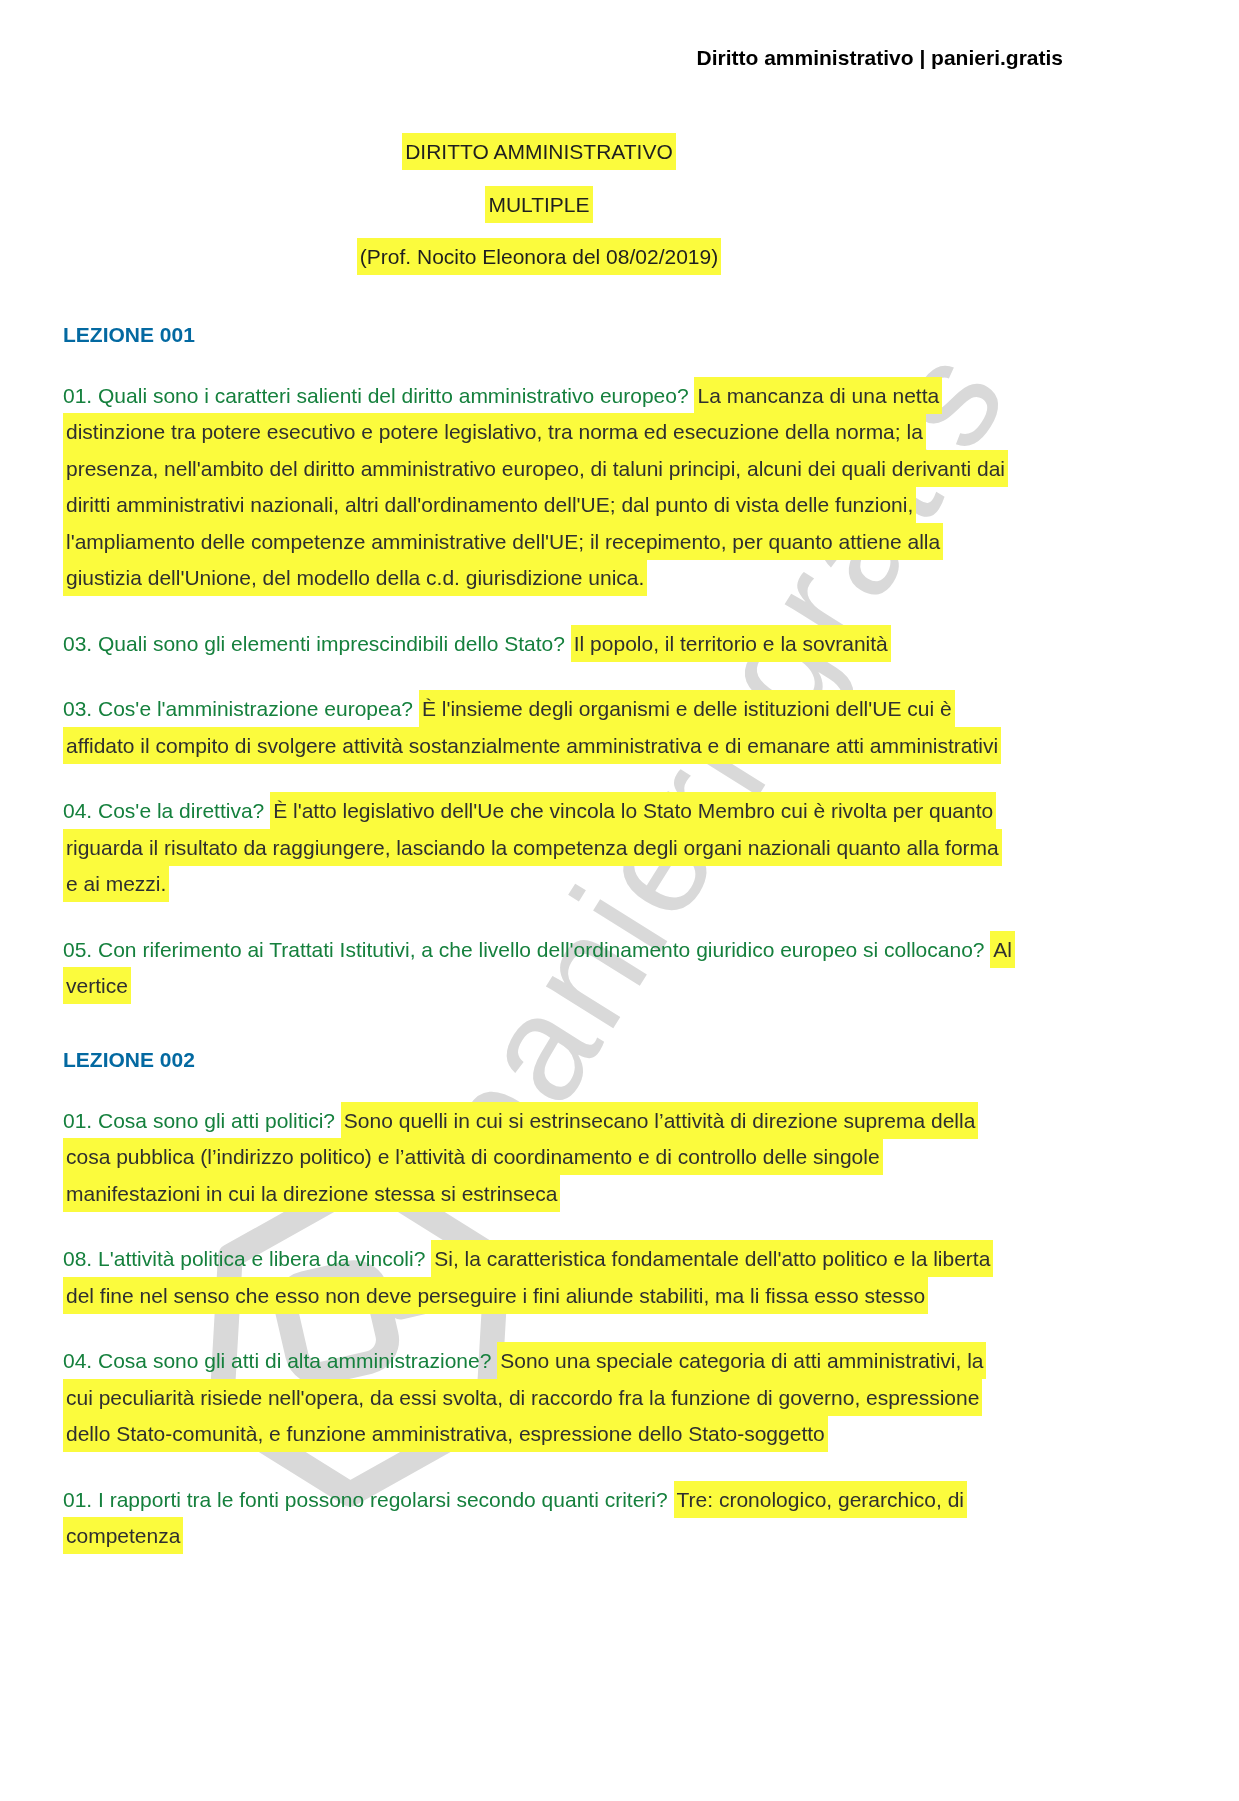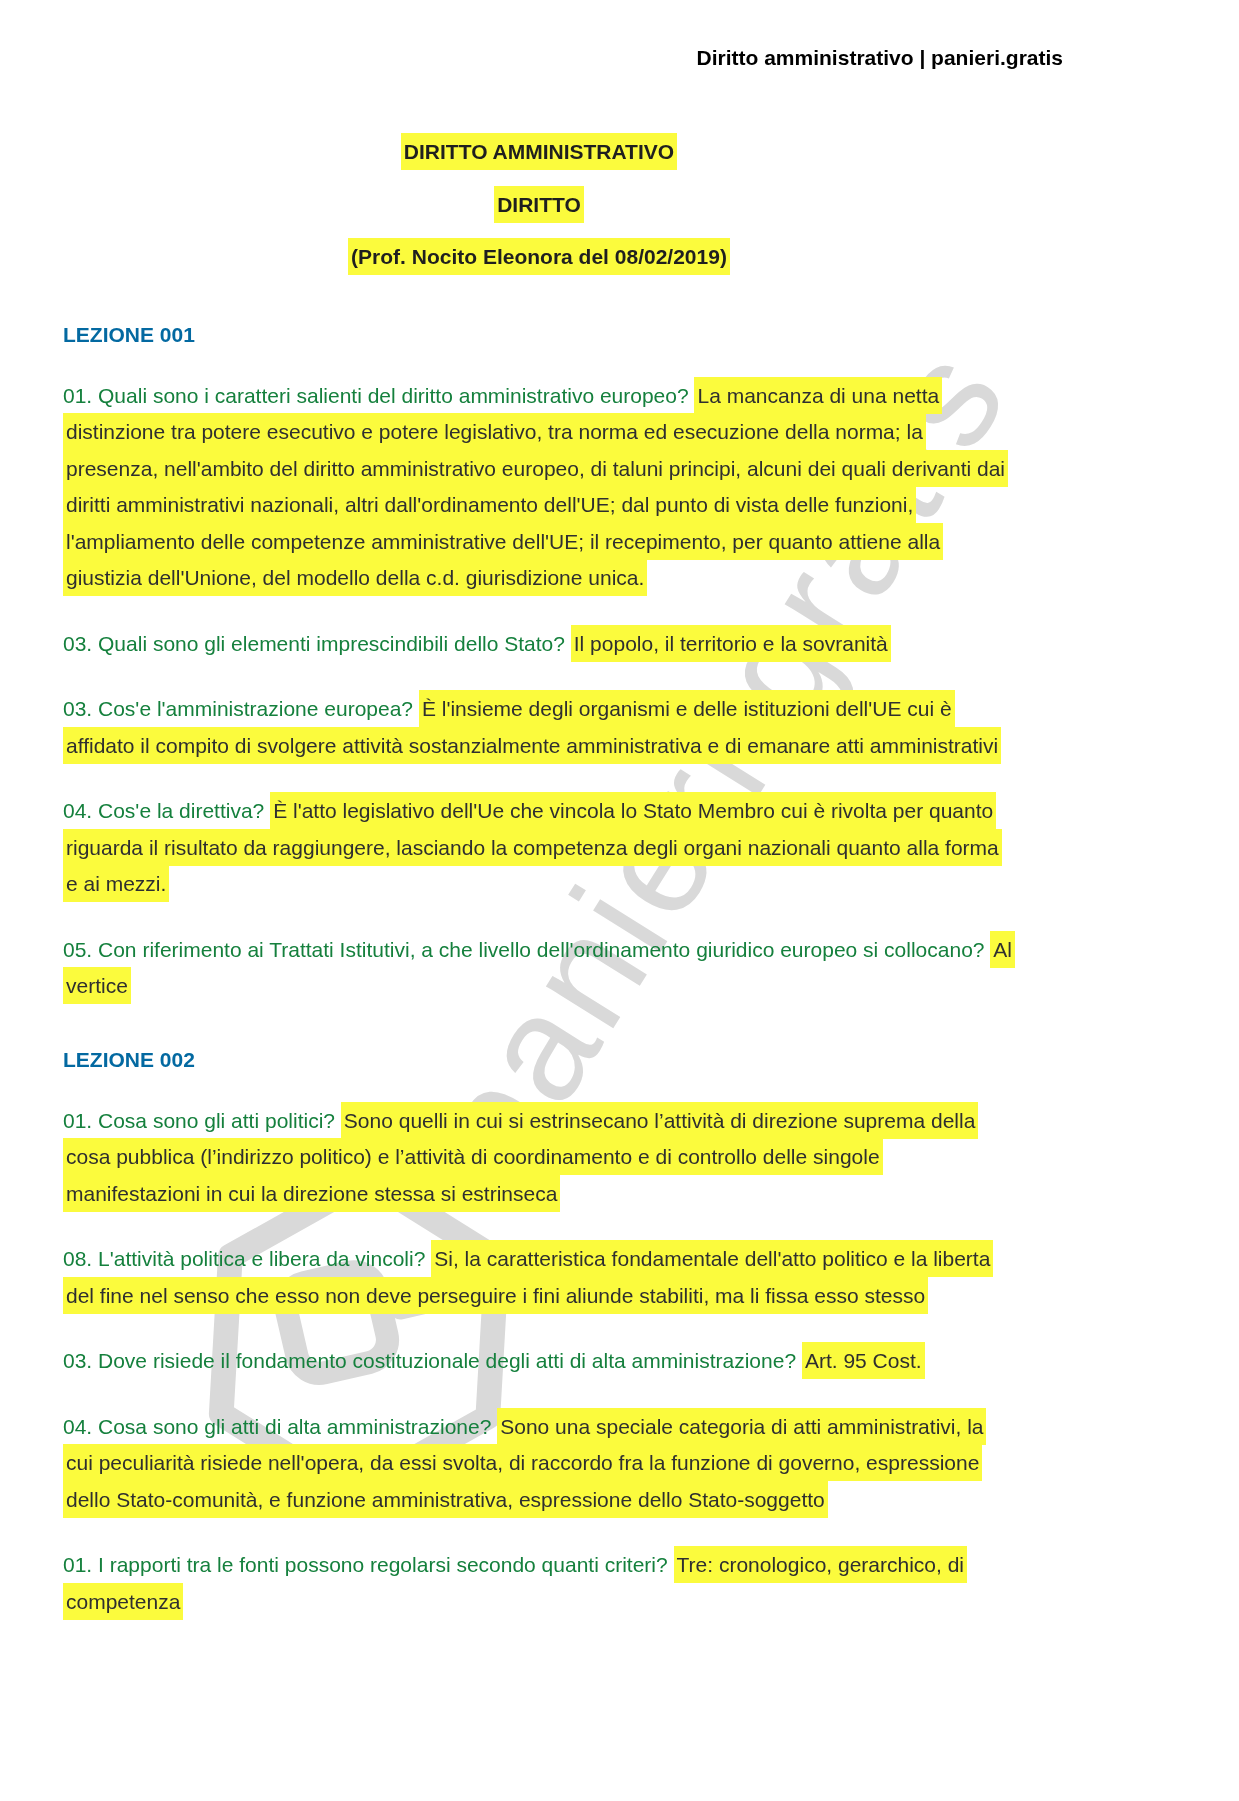--- a/index.html
+++ b/index.html
@@ -50,21 +50,21 @@
   .content {
     position: relative;
     z-index: 1;
     margin: 64px 0 0 63px;
     width: 952px;
     font-size: 21px;
     line-height: 36.5px;
     color: #2f2f2f;
   }
   .title-block { text-align: center; margin-bottom: 46px; }
-  .title-line { margin: 0 0 16px 0; font-weight: bold; color: #1f1f1f; }
+  .title-line { margin: 0 0 16px 0; font-weight: normal; color: #1f1f1f; }
   .hl {
     background-color: #fbfb3d;
     color: inherit;
     padding: 7px 3px;
     -webkit-box-decoration-break: clone;
     box-decoration-break: clone;
   }
   .lesson-heading {
     font-size: 21px;
     font-weight: bold;
@@ -93,36 +93,35 @@
     <span>Diritto amministrativo | panieri.gratis</span>
   </div>
 
   <div class="content">
 
     <div class="title-block">
       <div class="title-line">
         <span class="hl">DIRITTO AMMINISTRATIVO</span>
       </div>
       <div class="title-line">
-        <span class="hl">DIRITTO</span>
+        <span class="hl">MULTIPLE</span>
       </div>
       <div class="title-line">
         <span class="hl">(Prof. Nocito Eleonora del 08/02/2019)</span>
       </div>
     </div>
 
     <div id="sections">
         <div class="lesson-heading">LEZIONE 001</div>
         <p class="qa"><span class="q">01. Quali sono i caratteri salienti del diritto amministrativo europeo? </span><span class="hl">La mancanza di una netta distinzione tra potere esecutivo e potere legislativo, tra norma ed esecuzione della norma; la presenza, nell'ambito del diritto amministrativo europeo, di taluni principi, alcuni dei quali derivanti dai diritti amministrativi nazionali, altri dall'ordinamento dell'UE; dal punto di vista delle funzioni, l'ampliamento delle competenze amministrative dell'UE; il recepimento, per quanto attiene alla giustizia dell'Unione, del modello della c.d. giurisdizione unica.</span></p>
         <p class="qa"><span class="q">03. Quali sono gli elementi imprescindibili dello Stato? </span><span class="hl">Il popolo, il territorio e la sovranità</span></p>
         <p class="qa"><span class="q">03. Cos'e l'amministrazione europea? </span><span class="hl">È l'insieme degli organismi e delle istituzioni dell'UE cui è affidato il compito di svolgere attività sostanzialmente amministrativa e di emanare atti amministrativi</span></p>
         <p class="qa"><span class="q">04. Cos'e la direttiva? </span><span class="hl">È l'atto legislativo dell'Ue che vincola lo Stato Membro cui è rivolta per quanto riguarda il risultato da raggiungere, lasciando la competenza degli organi nazionali quanto alla forma e ai mezzi.</span></p>
         <p class="qa"><span class="q">05. Con riferimento ai Trattati Istitutivi, a che livello dell'ordinamento giuridico europeo si collocano? </span><span class="hl">Al vertice</span></p>
         <div class="lesson-heading">LEZIONE 002</div>
         <p class="qa"><span class="q">01. Cosa sono gli atti politici? </span><span class="hl">Sono quelli in cui si estrinsecano l’attività di direzione suprema della cosa pubblica (l’indirizzo politico) e l’attività di coordinamento e di controllo delle singole manifestazioni in cui la direzione stessa si estrinseca</span></p>
         <p class="qa"><span class="q">08. L'attività politica e libera da vincoli? </span><span class="hl">Si, la caratteristica fondamentale dell'atto politico e la liberta del fine nel senso che esso non deve perseguire i fini aliunde stabiliti, ma li fissa esso stesso</span></p>
-        <p class="qa"><span class="q">03. Dove risiede il fondamento costituzionale degli atti di alta amministrazione? </span><span class="hl">Art. 95 Cost.</span></p>
         <p class="qa"><span class="q">04. Cosa sono gli atti di alta amministrazione? </span><span class="hl">Sono una speciale categoria di atti amministrativi, la cui peculiarità risiede nell'opera, da essi svolta, di raccordo fra la funzione di governo, espressione dello Stato-comunità, e funzione amministrativa, espressione dello Stato-soggetto</span></p>
         <p class="qa"><span class="q">01. I rapporti tra le fonti possono regolarsi secondo quanti criteri? </span><span class="hl">Tre: cronologico, gerarchico, di competenza</span></p>
       </div>
 
   </div>
 </div>
 
 </body></html>

